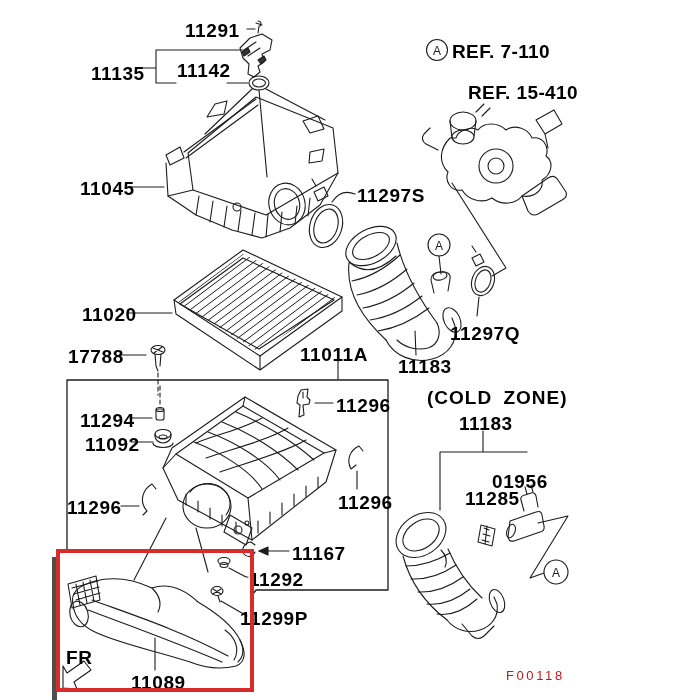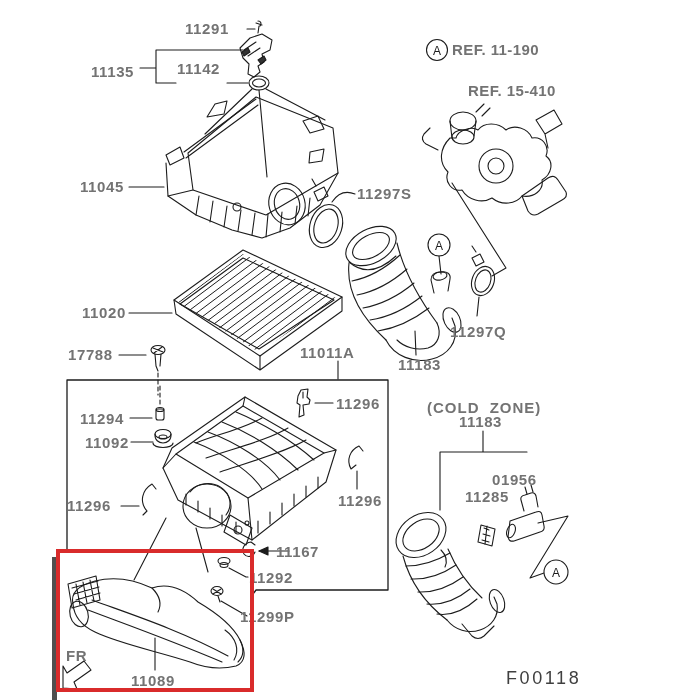--- a/index.html
+++ b/index.html
@@ -1,23 +1,23 @@
 <!DOCTYPE html>
 <html><head>
 <meta charset="utf-8">
 <style>
   html,body{margin:0;padding:0;background:#ffffff;}
   .canvas{position:relative;width:700px;height:700px;background:#ffffff;overflow:hidden;
           font-family:"Liberation Sans",sans-serif;}
   .art{position:absolute;left:0;top:0;z-index:1;}
-  .lbl{position:absolute;z-index:2;font-weight:bold;font-size:15px;letter-spacing:.6px;
-       color:#737373;white-space:nowrap;line-height:1;}
+  .lbl{position:absolute;z-index:2;font-weight:bold;font-size:19px;letter-spacing:.6px;
+       color:#000000;white-space:nowrap;line-height:1;}
   .lbl.ref{letter-spacing:.4px;}
-  .lbl.cold{word-spacing:5px;letter-spacing:1px;margin-top:12px;}
-  .lbl.fig{font-weight:normal;font-size:18px;letter-spacing:2.6px;color:#404040;}
+  .lbl.cold{word-spacing:5px;letter-spacing:1px;}
+  .lbl.fig{font-weight:normal;font-size:13px;letter-spacing:2.6px;color:#b91c1c;}
   .hl-shadow{position:absolute;left:52px;top:557px;width:5px;height:143px;background:#4f4f4f;z-index:3;}
   .hl-box{position:absolute;left:56px;top:549px;width:198px;height:143px;border:4px solid #d92b2b;
           box-sizing:border-box;z-index:4;background:transparent;}
 </style>
 </head>
 <body>
 
 <div class="canvas">
 
   <svg class="art" width="700" height="700" viewBox="0 0 700 700">
@@ -256,37 +256,37 @@
       </g>
 
     </g>
   </svg>
 
   <div class="lbl" style="left:185px;top:21px">11291</div>
   <div class="lbl" style="left:91px;top:64px">11135</div>
   <div class="lbl" style="left:177px;top:61px">11142</div>
   <div class="lbl" style="left:80px;top:179px">11045</div>
   <div class="lbl" style="left:357px;top:186px">11297S</div>
-  <div class="lbl ref" style="left:452px;top:42px">REF. 11-190</div>
+  <div class="lbl ref" style="left:452px;top:42px">REF. 7-110</div>
   <div class="lbl ref" style="left:468px;top:83px">REF. 15-410</div>
   <div class="lbl" style="left:82px;top:305px">11020</div>
   <div class="lbl" style="left:68px;top:347px">17788</div>
   <div class="lbl" style="left:300px;top:345px">11011A</div>
   <div class="lbl" style="left:398px;top:357px">11183</div>
   <div class="lbl" style="left:450px;top:324px">11297Q</div>
   <div class="lbl cold" style="left:427px;top:388px">(COLD ZONE)</div>
   <div class="lbl" style="left:459px;top:414px">11183</div>
   <div class="lbl" style="left:80px;top:411px">11294</div>
   <div class="lbl" style="left:85px;top:435px">11092</div>
   <div class="lbl" style="left:336px;top:396px">11296</div>
   <div class="lbl" style="left:338px;top:493px">11296</div>
   <div class="lbl" style="left:67px;top:498px">11296</div>
   <div class="lbl" style="left:492px;top:472px">01956</div>
   <div class="lbl" style="left:465px;top:489px">11285</div>
-  <div class="lbl" style="left:276px;top:544px">11167</div>
+  <div class="lbl" style="left:292px;top:544px">11167</div>
   <div class="lbl" style="left:249px;top:570px">11292</div>
   <div class="lbl" style="left:240px;top:609px">11299P</div>
   <div class="lbl" style="left:131px;top:673px">11089</div>
   <div class="lbl" style="left:66px;top:648px">FR</div>
   <div class="lbl fig" style="left:506px;top:669px">F00118</div>
 
   <div class="hl-shadow"></div>
   <div class="hl-box"></div>
 
 </div>

